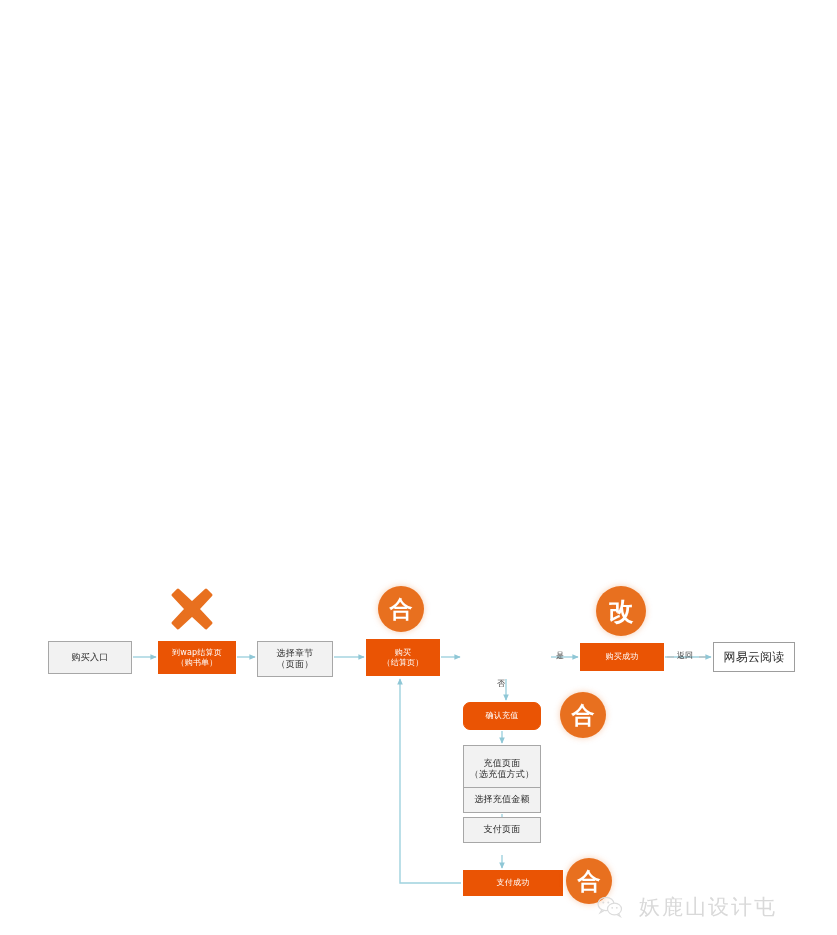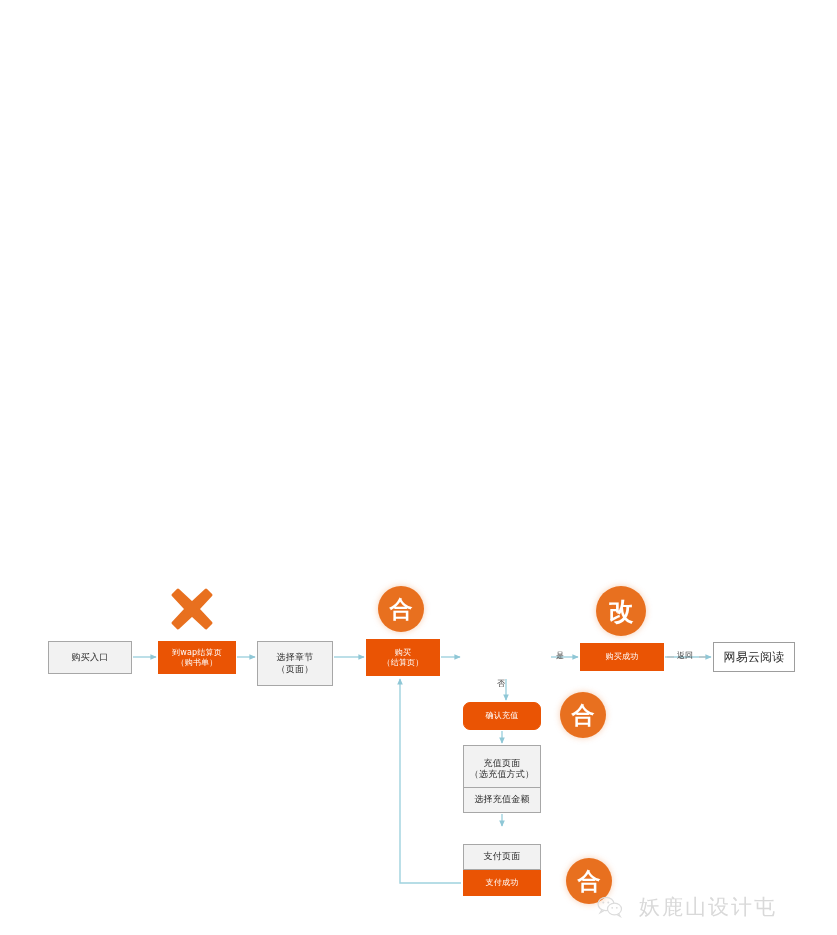--- a/index.html
+++ b/index.html
@@ -169,40 +169,40 @@
       <path d="M 667 657 L 674 657"></path>
       <path d="M 699 657 L 706 657"></path>
     </g>
   </svg>
 
   <div class="node gray" style="left:48px; top:641px; width:84px; height:33px;">购买入口</div>
 
   <div class="node orange" style="left:158px; top:641px; width:78px; height:33px;">到wap结算页
 （购书单）</div>
 
-  <div class="node gray" style="left:257px; top:641px; width:76px; height:45px;">选择章节
+  <div class="node gray" style="left:257px; top:641px; width:76px; height:36px;">选择章节
 （页面）</div>
 
   <div class="node orange" style="left:366px; top:639px; width:74px; height:37px;">购买
 （结算页）</div>
 
   <div class="node orange" style="left:580px; top:643px; width:84px; height:28px;">购买成功</div>
 
   <div class="node white" style="left:713px; top:642px; width:82px; height:30px;">网易云阅读</div>
 
   <div class="node orange" style="left:463px; top:702px; width:78px; height:28px;border-radius:7px;">确认充值</div>
 
   <div class="node gray" style="left:463px; top:745px; width:78px; height:48px;">充值页面
 （选充值方式）</div>
 
   <div class="node gray" style="left:463px; top:787px; width:78px; height:26px;">选择充值金额</div>
 
-  <div class="node gray" style="left:463px; top:844px; width:78px; height:26px;">支付页面</div>
-
-  <div class="node orange" style="left:463px; top:870px; width:78px; height:26px;">支付成功</div>
+  <div class="node gray" style="left:463px; top:817px; width:78px; height:26px;">支付页面</div>
+
+  <div class="node orange" style="left:463px; top:870px; width:100px; height:26px;">支付成功</div>
 
 
   <div class="edge-label" style="left:556px; top:650px;">是</div>
 
   <div class="edge-label" style="left:497px; top:678px;">否</div>
 
   <div class="edge-label" style="left:677px; top:650px;">返回</div>
 
   <div class="annot-x" style="left:169px; top:586px; width:46px; height:46px;">
     <svg viewBox="0 0 46 46" width="46" height="46" xmlns="http://www.w3.org/2000/svg">

